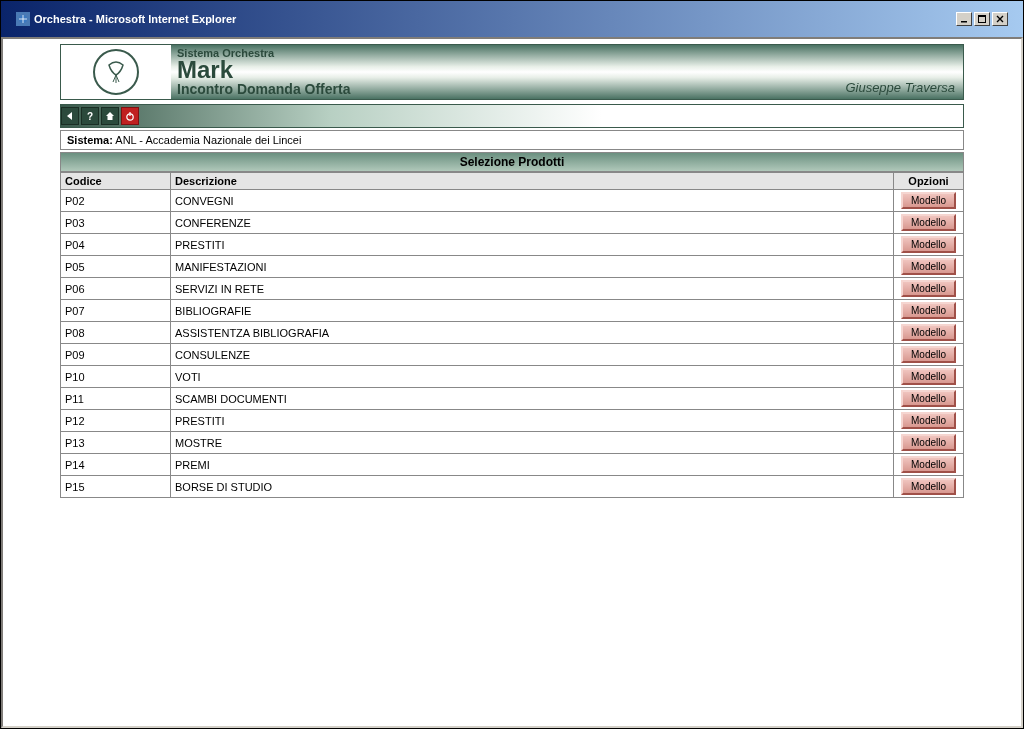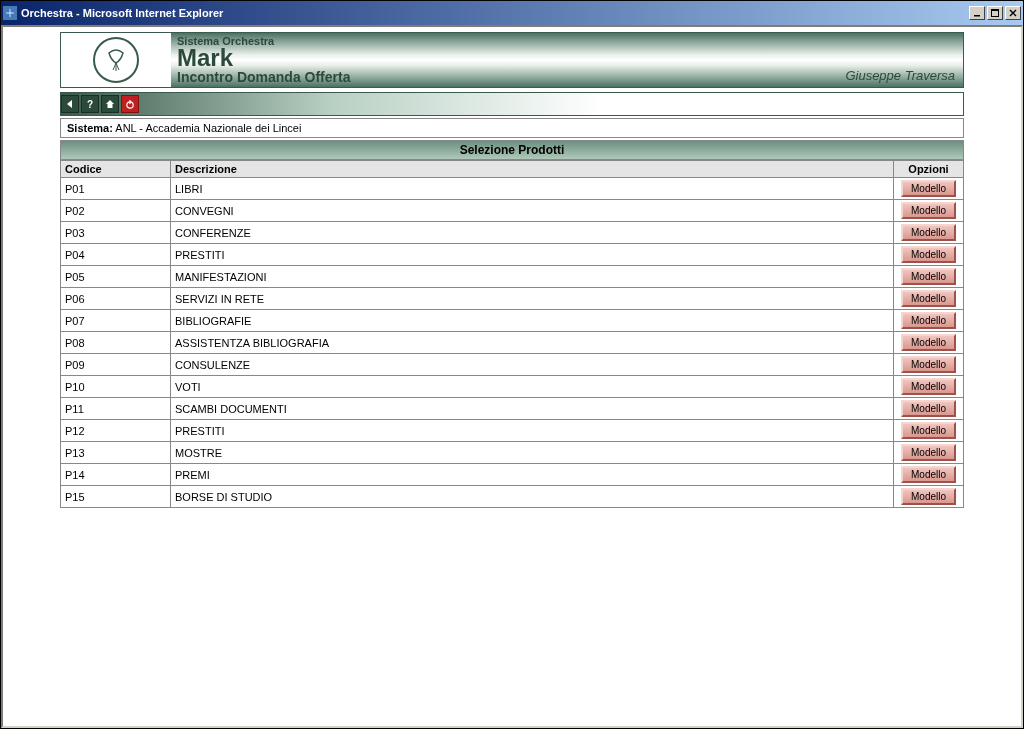--- a/index.html
+++ b/index.html
@@ -12,26 +12,26 @@
   }
   .window {
     width: 1024px;
     height: 729px;
     background: #d4d0c8;
     display: flex;
     flex-direction: column;
     border: 1px solid #000;
   }
   .titlebar {
-    height: 24px;
+    height: 36px;
     background: linear-gradient(to right, #0a246a, #a6caf0);
     color: #fff;
     display: flex;
     align-items: center;
-    padding: 0 2px;
+    padding: 0 15px;
     font-size: 11px;
     font-weight: bold;
   }
   .titlebar-icon {
     width: 14px;
     height: 14px;
     margin-right: 4px;
     background: #4a7ab5;
     display: inline-flex;
     align-items: center;
@@ -320,25 +320,20 @@
         <table class="products">
           <thead>
             <tr>
               <th class="code">Codice</th>
               <th>Descrizione</th>
               <th class="opz">Opzioni</th>
             </tr>
           </thead>
           <tbody id="products-body">
               <tr>
-                <td>P01</td>
-                <td>LIBRI</td>
-                <td class="opz"><button class="btn-modello">Modello</button></td>
-              </tr>
-              <tr>
                 <td>P02</td>
                 <td>CONVEGNI</td>
                 <td class="opz"><button class="btn-modello">Modello</button></td>
               </tr>
               <tr>
                 <td>P03</td>
                 <td>CONFERENZE</td>
                 <td class="opz"><button class="btn-modello">Modello</button></td>
               </tr>
               <tr>

